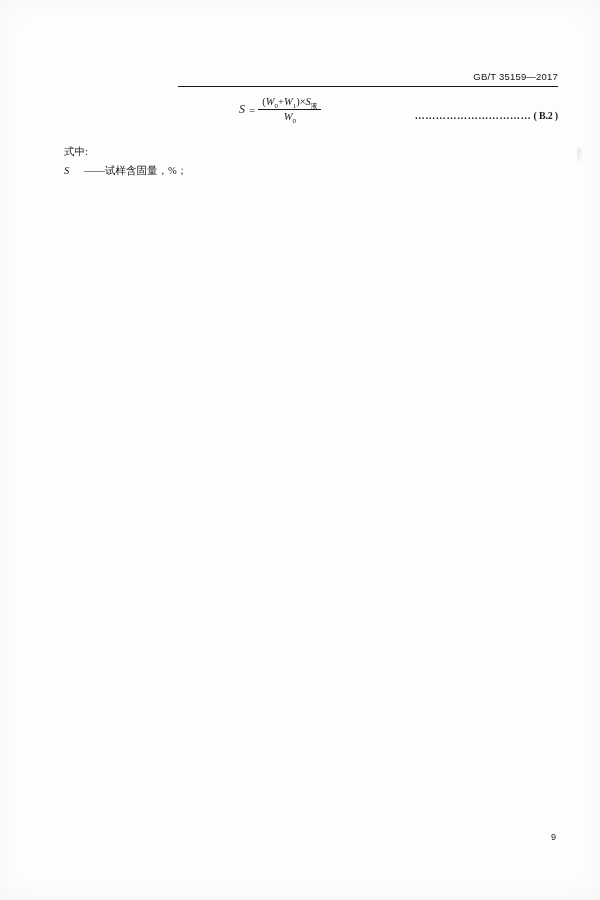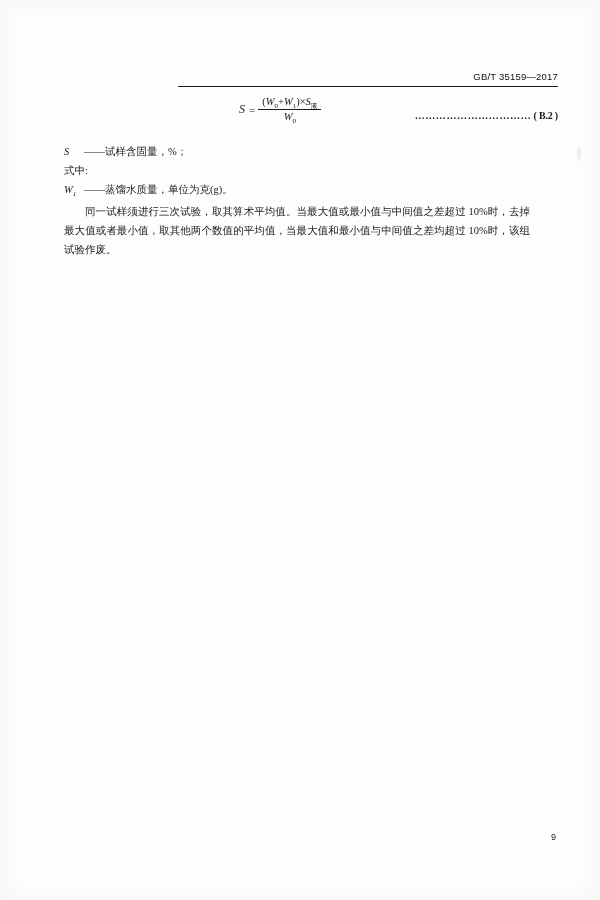--- a/index.html
+++ b/index.html
@@ -193,30 +193,26 @@
         <span class="den"><span class="it">W</span><sub>0</sub></span>
       </span>
     </div>
     <div class="eqnum">
       <span class="dots">……………………………</span>
       <span>( B.2 )</span>
     </div>
   </div>
 
   <div class="body-text">
+    <div class="line">式中:</div>
+
     <div class="line">
       <span class="sym">S</span><span>——试样含固量，%；</span>
     </div>
 
-    <div class="line">式中:</div>
-
-
-    <div class="line">
-      <span class="sym"><span class="it">W</span><sub>1</sub></span><span>——蒸馏水质量，单位为克(g)。</span>
-    </div>
-
-    <div class="para">同一试样须进行三次试验，取其算术平均值。当最大值或最小值与中间值之差超过 10%时，去掉最大值或者最小值，取其他两个数值的平均值，当最大值和最小值与中间值之差均超过 10%时，该组试验作废。</div>
+
+
   </div>
 
   <div class="speck"></div>
 
   <div class="page-number">9</div>
 </div>
 
 </body></html>

